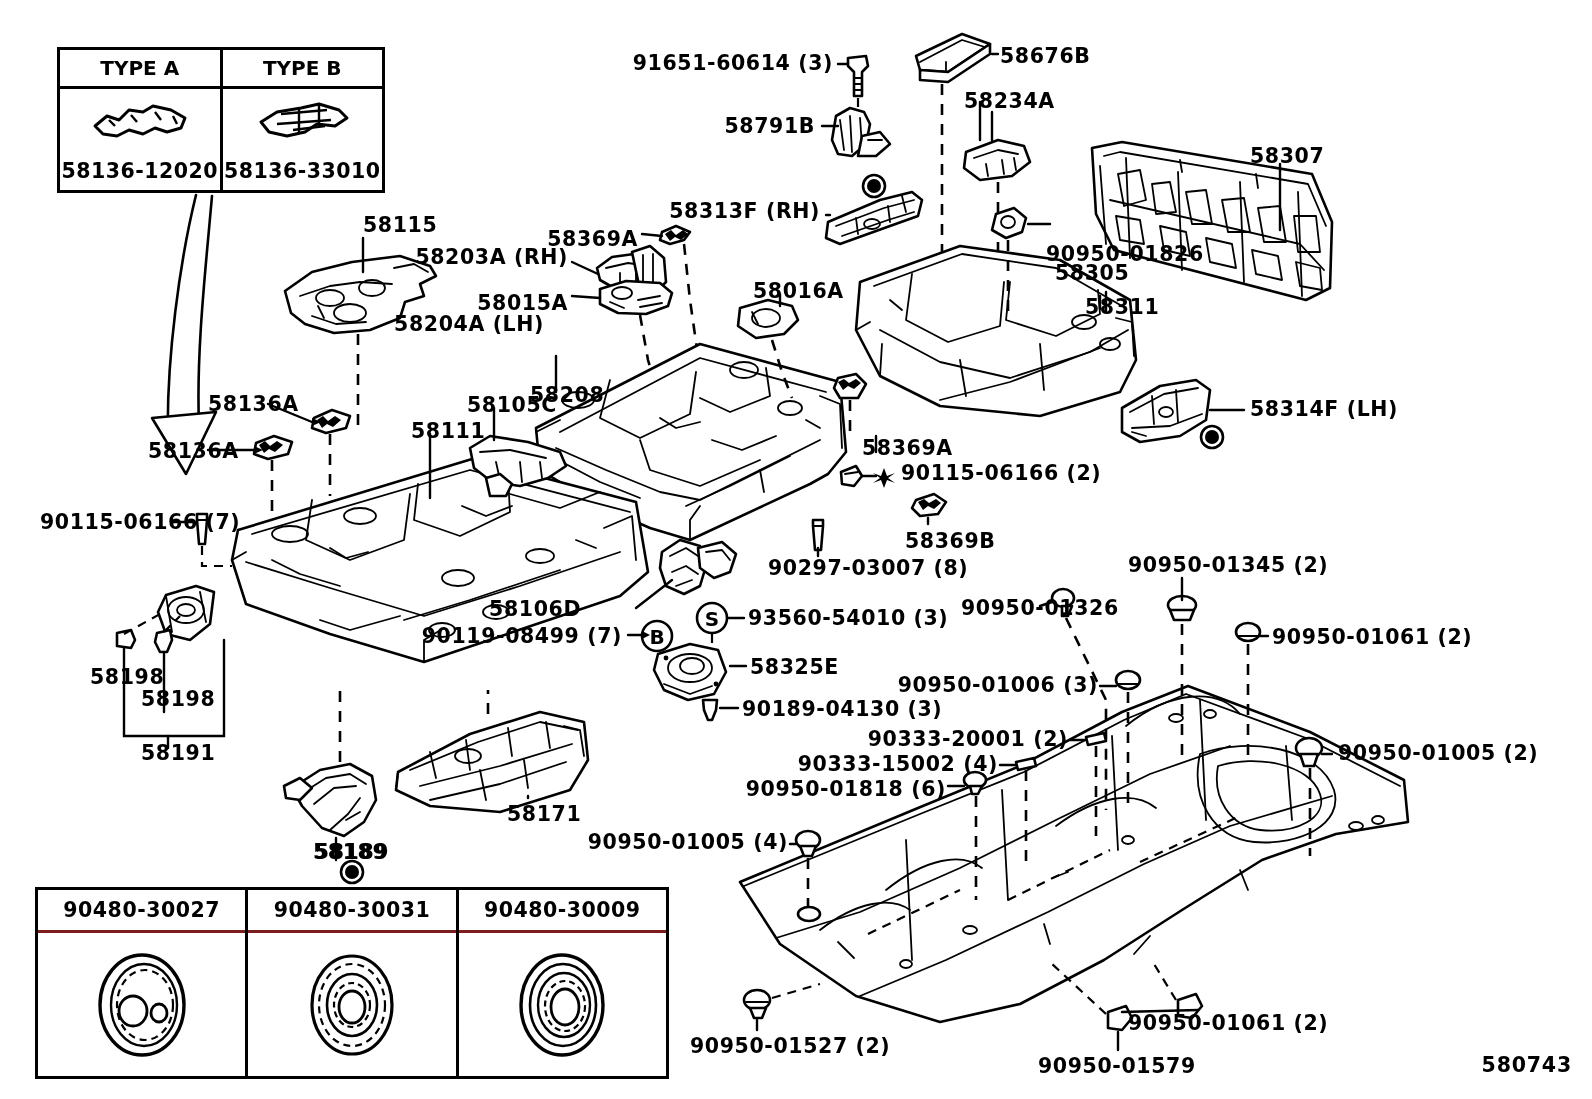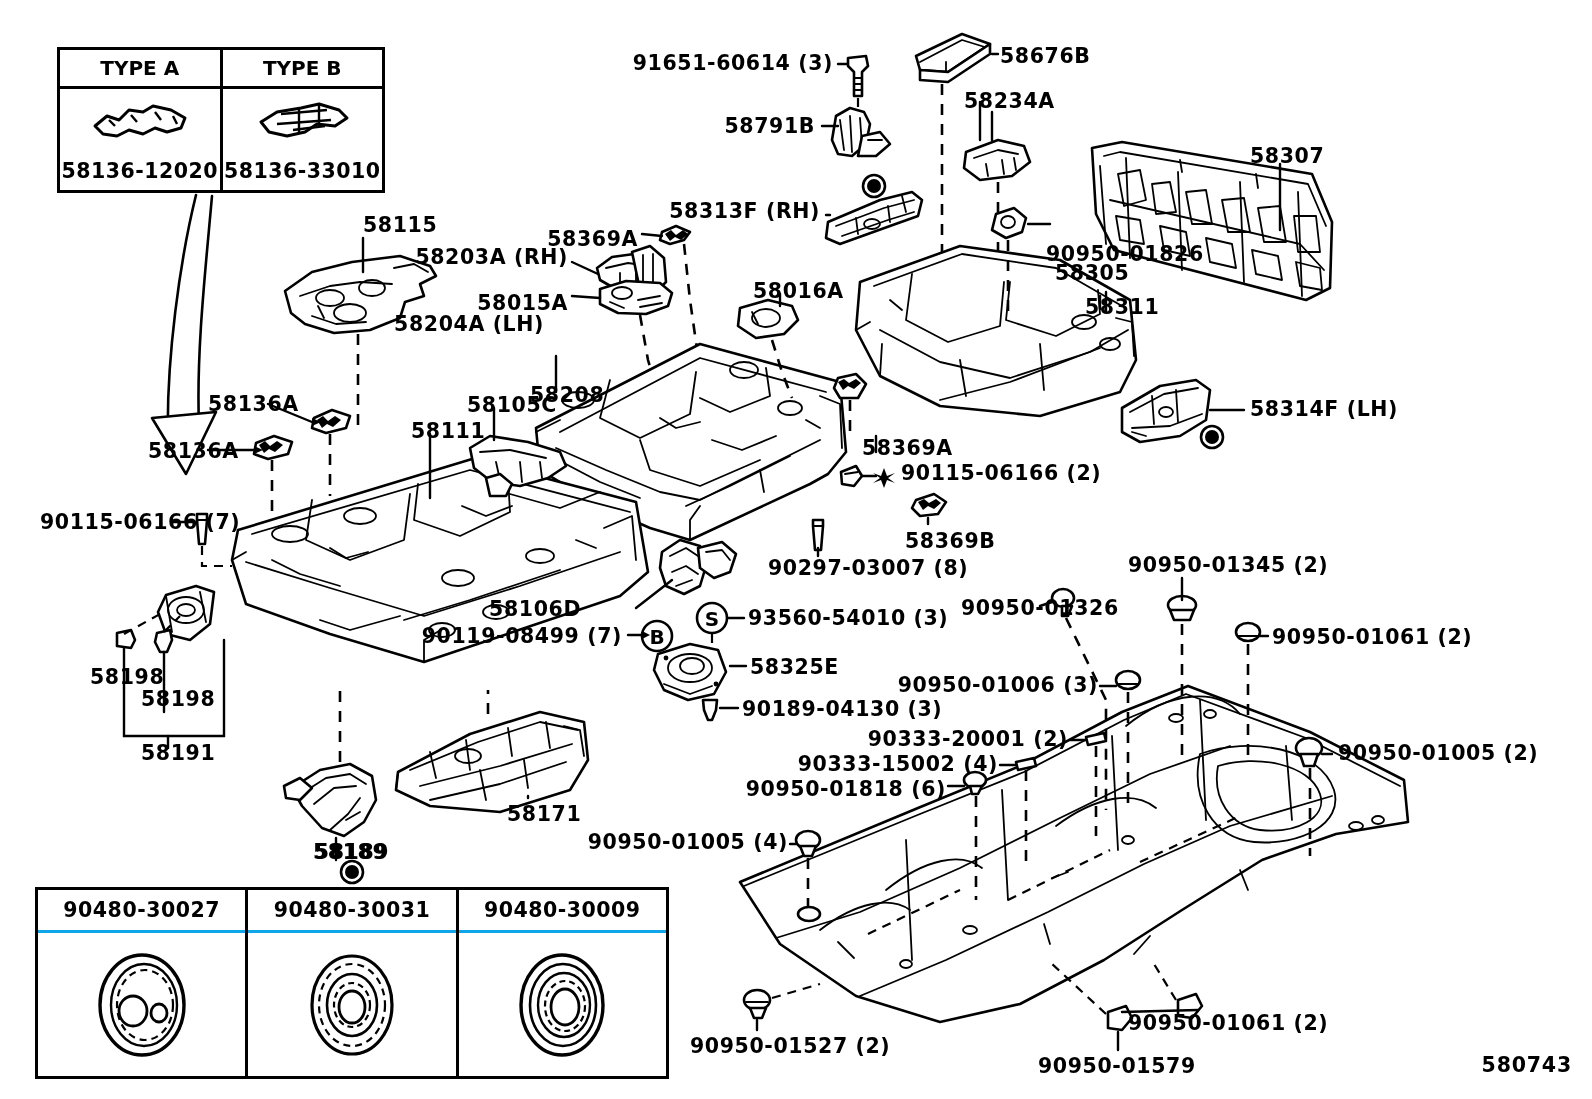--- a/index.html
+++ b/index.html
@@ -22,21 +22,21 @@
                   align-items:center;justify-content:center;font-weight:bold;font-size:20px;}
   #typeTable .pic{flex:1;display:flex;align-items:center;justify-content:center;}
   #typeTable .pn{height:38px;display:flex;align-items:center;justify-content:center;
                  font-weight:bold;font-size:20.5px;letter-spacing:0.5px;}
 
   
   #legendTable{position:absolute;left:35px;top:887px;width:634px;height:192px;
                border:3px solid #000;box-sizing:border-box;display:flex;}
   #legendTable .col{flex:1;display:flex;flex-direction:column;box-sizing:border-box;}
   #legendTable .col+.col{border-left:3px solid #000;}
-  #legendTable .hdr{height:40px;border-bottom:3px solid #0ea5e9;display:flex;
+  #legendTable .hdr{height:40px;border-bottom:3px solid #7f1d1d;display:flex;
                     align-items:center;justify-content:center;font-weight:bold;
                     font-size:20.5px;letter-spacing:0.5px;}
   #legendTable .pic{flex:1;display:flex;align-items:center;justify-content:center;}
 
   #dwgno{position:absolute;right:20px;bottom:22px;font-weight:bold;font-size:20.5px;
          letter-spacing:0.8px;}
 </style>
 </head>
 <body>
 

